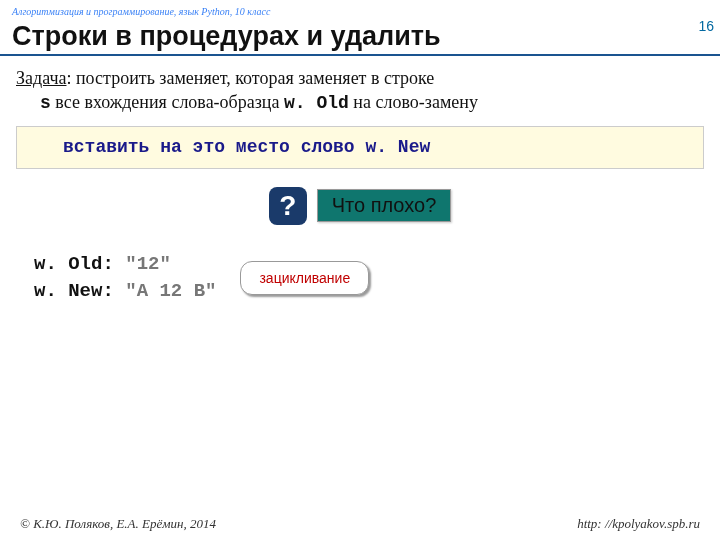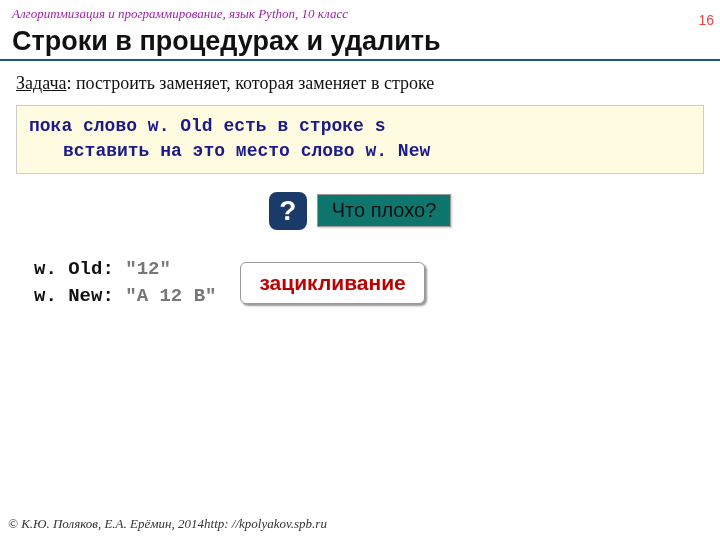--- a/index.html
+++ b/index.html
@@ -1,54 +1,56 @@
 <!DOCTYPE html>
 <html><head>
 <meta charset="utf-8">
 <style>
   * { box-sizing: border-box; margin: 0; padding: 0; }
   body { width: 720px; height: 540px; font-family: Georgia, serif; background: #fff; position: relative; overflow: hidden; }
   .header { padding: 6px 12px 0 12px; }
-  .course-title { font-style: italic; font-size: 13px; color: #a21caf; }
-  .page-num { position: absolute; top: 12px; right: 6px; font-size: 14px; color: #ef4444; font-family: Arial, sans-serif; }
+  .course-title { font-style: italic; font-size: 10px; color: #3b82f6; }
+  .page-num { position: absolute; top: 18px; right: 6px; font-size: 14px; color: #0369a1; font-family: Arial, sans-serif; }
   .main-title { font-size: 27px; font-weight: bold; color: #111; margin-top: 4px; font-family: 'Trebuchet MS', Arial, sans-serif; }
   .rule { height: 2px; background: #1a5490; margin: 2px 0 10px 0; }
   .content { padding: 0 16px; font-size: 18px; color: #111; }
   .task { line-height: 1.35; margin-bottom: 10px; }
   .task-label { text-decoration: underline; }
   .indent { padding-left: 24px; display: block; }
   .codebox { background: #fffbe0; border: 1px solid #ccc; padding: 8px 12px; font-family: 'Courier New', monospace; font-size: 18px; line-height: 1.4; margin: 6px 0 18px 0; }
   .codebox .kw { color: #1a1a8a; font-weight: bold; }
   .whatbad-row { display: flex; align-items: center; justify-content: center; gap: 10px; margin-bottom: 26px; }
   .q-badge { width: 38px; height: 38px; background: #1a3a6a; border-radius: 8px; color: #fff; font-size: 28px; font-weight: bold; font-family: Arial; display: flex; align-items: center; justify-content: center; }
   .whatbad-box { background: #0f766e; border: 1px solid #999; padding: 4px 14px; font-family: Arial, sans-serif; font-size: 20px; box-shadow: 1px 1px 2px rgba(0,0,0,0.2); }
   .example-row { display: flex; align-items: center; gap: 24px; padding-left: 18px; }
   .example { font-family: 'Courier New', monospace; font-size: 19px; font-weight: bold; line-height: 1.45; }
   .example .str { color: #777; }
-  .loopwarn { background: #fff; color: #c00000; font-family: Arial, sans-serif; font-size: 21px; font-weight: bold; padding: 8px 18px; border: 1px solid #999; border-radius: 6px; box-shadow: 2px 2px 2px rgba(0,0,0,0.4); }
-  .footer { position: absolute; bottom: 8px; left: 0; right: 0; padding: 0 8px; display: flex; font-style: italic; font-size: 13px; color: #333; }
+  .loopwarn { background: #fff; color: #c00000; font-family: Arial, sans-serif; font-size: 14px; font-weight: normal; padding: 8px 18px; border: 1px solid #999; border-radius: 12px; box-shadow: 2px 2px 2px rgba(0,0,0,0.4); }
+  .footer { position: absolute; bottom: 8px; left: 0; right: 0; padding: 0 20px; display: flex; justify-content: space-between; font-style: italic; font-size: 13px; color: #333; }
   .mono { font-family: 'Courier New', monospace; font-style: normal; font-weight: bold; }
 </style>
 </head>
 <body>
 
 <div class="header">
   <div class="course-title">Алгоритмизация и программирование, язык Python, 10 класс</div>
   <div class="page-num">16</div>
   <div class="main-title">Строки в процедурах и удалить</div>
 </div>
 <div class="rule"></div>
 
 <div class="content">
   <div class="task">
     <span class="task-label">Задача</span><span>: построить заменяет, которая заменяет в строке</span>
+    <span class="indent">
+      <span class="mono">s</span><span> все вхождения слова-образца </span><span class="mono">w. Old</span><span> на слово-замену</span>
+    </span>
   </div>
 
   <div class="codebox">
-    <div><span class="kw">пока</span><span class="kw"> слово w. Old есть в строке s</span></div>
     <div style="padding-left:34px;"><span class="kw">вставить на это место слово w. New</span></div>
   </div>
 
   <div class="whatbad-row">
     <div class="q-badge">?</div>
     <div class="whatbad-box">Что плохо?</div>
   </div>
 
   <div class="example-row">
     <div class="example">

